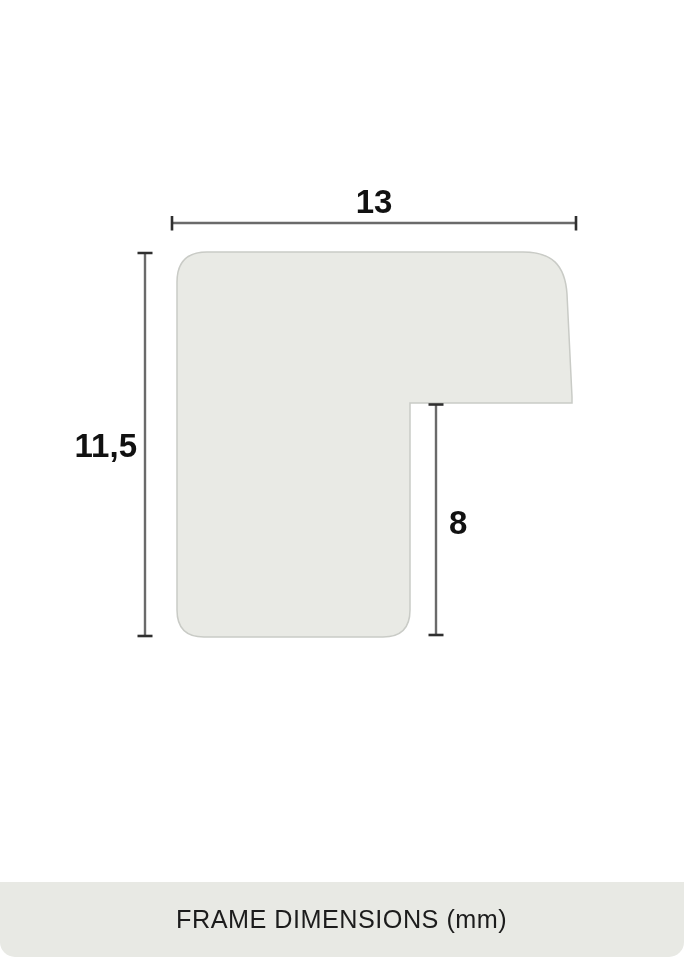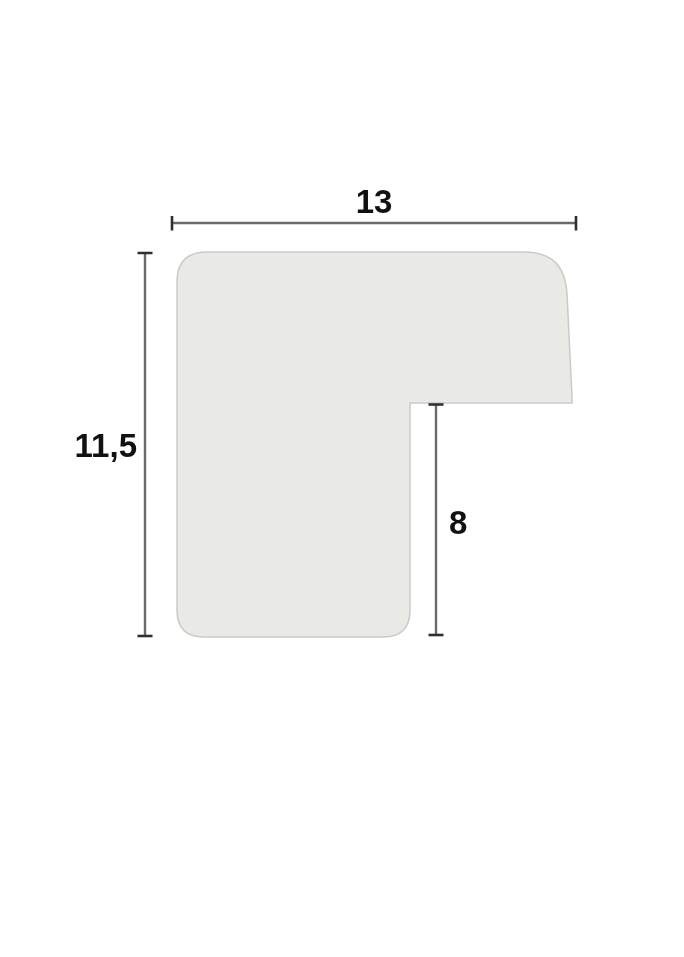--- a/index.html
+++ b/index.html
@@ -100,14 +100,17 @@
 
     <g>
       <line class="dim-line" x1="436" y1="404" x2="436" y2="636"></line>
       <line class="dim-tick" x1="428.5" y1="404.5" x2="443.5" y2="404.5"></line>
       <line class="dim-tick" x1="428.5" y1="635" x2="443.5" y2="635"></line>
       <text class="dim-label" x="449" y="534" text-anchor="start">8</text>
     </g>
 
   </svg>
 
+  <div class="footer">
+    <span class="footer-text">FRAME DIMENSIONS (mm)</span>
+  </div>
 
 </div>
 
 </body></html>

